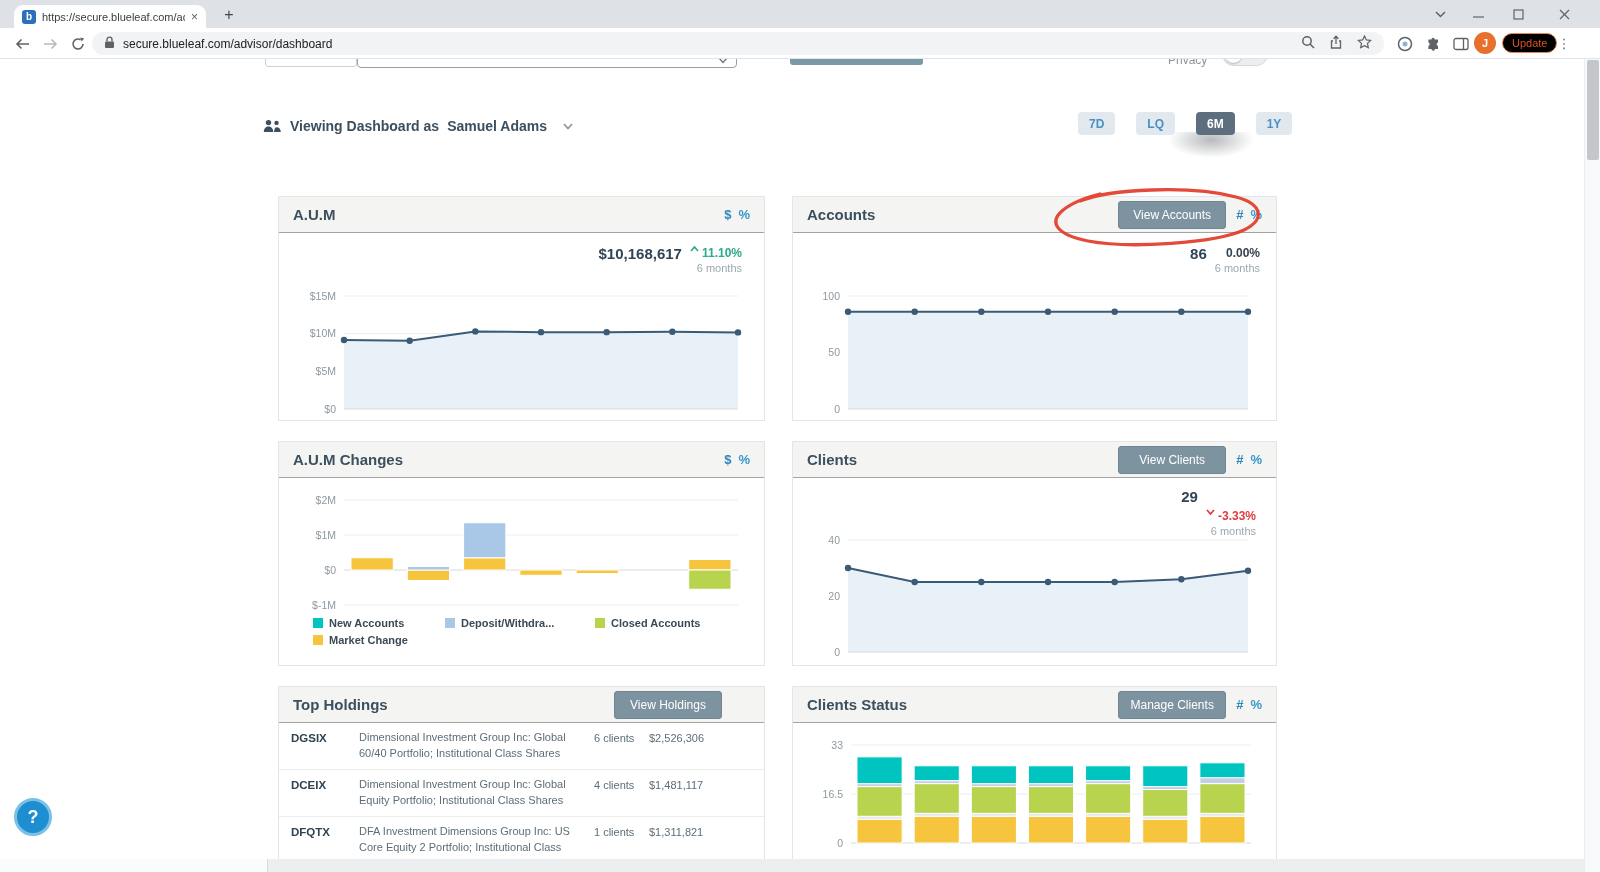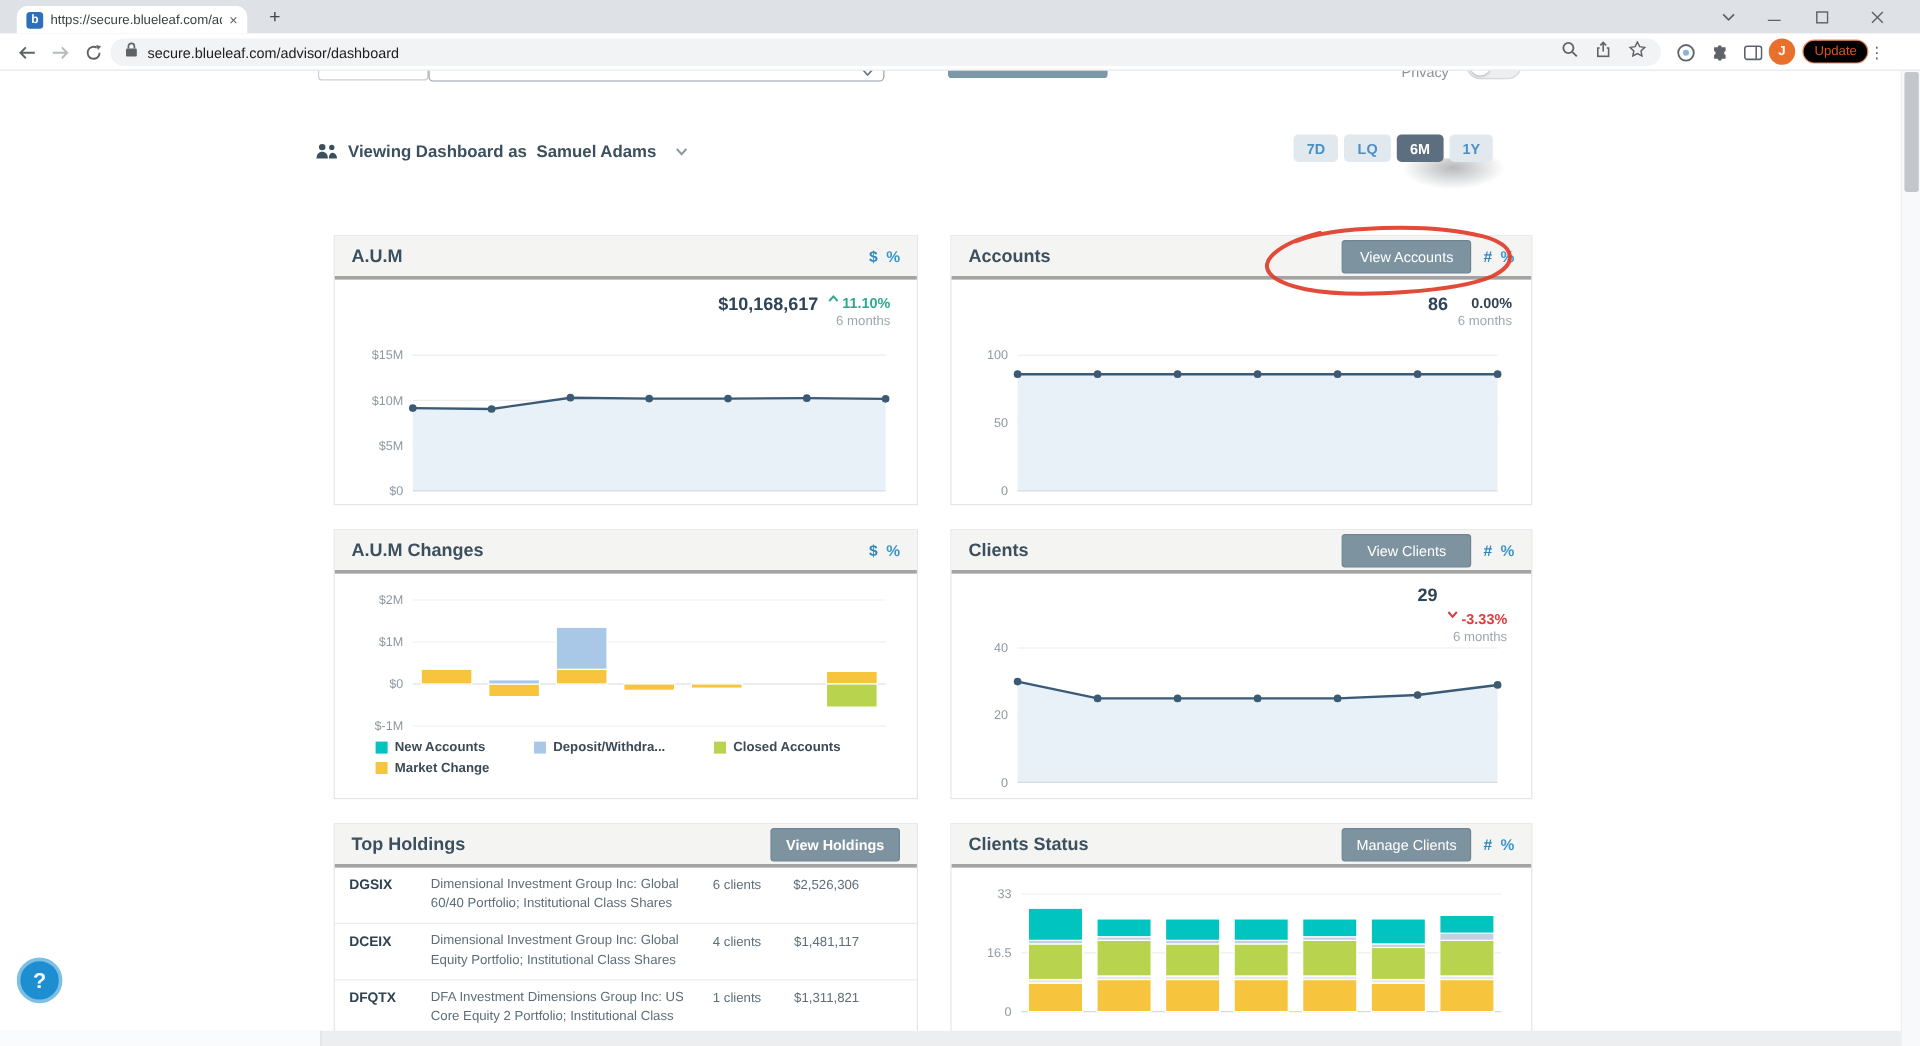--- a/index.html
+++ b/index.html
@@ -33,36 +33,36 @@
   .cut-search{position:absolute;left:357px;top:-24px;width:380px;height:33px;background:#fff;border:1px solid #97a1a9;border-radius:4px;display:flex;align-items:flex-end;justify-content:flex-end;padding:0 8px 3px 8px;font-size:11px;color:#7a858d;}
   .cut-btn{position:absolute;left:790px;top:-24px;width:133px;height:30px;background:#7b98a7;border-radius:3px;}
   .cut-privacy{position:absolute;left:1168px;top:-6px;font-size:12px;color:#8b949b;}
   .cut-toggle{position:absolute;left:1222px;top:-16px;width:46px;height:23px;border-radius:12px;background:#eceef0;border:1px solid #d5d8db;}
   .cut-knob{position:absolute;left:2px;top:2px;width:17px;height:17px;border-radius:50%;background:#fff;box-shadow:0 1px 2px rgba(0,0,0,.25);}
 
   .viewing{position:absolute;left:263px;top:57px;height:20px;display:flex;align-items:center;gap:8px;color:#3b4f5e;font-size:14px;font-weight:bold;}
   .viewing .caret{margin-left:8px;display:flex;}
 
   .range-shadow{position:absolute;left:1168px;top:73px;width:86px;height:26px;background:radial-gradient(ellipse at 50% 30%,rgba(95,100,105,.45),rgba(95,100,105,0) 70%);z-index:1;}
-  .ranges{position:absolute;left:1078px;top:53px;display:flex;gap:5px;z-index:2;}
+  .ranges{position:absolute;left:1078px;top:53px;display:flex;gap:21px;z-index:2;}
   .range{height:23px;padding:0 11px;border-radius:4px;background:#e2e9ee;color:#4a90c4;font-weight:bold;font-size:12px;display:flex;align-items:center;}
   .range.active{background:#5d6f7e;color:#fff;}
 
   .card{position:absolute;background:#fff;border:1px solid #e3e6e8;}
   #card-aum{left:278px;top:137px;width:487px;height:225px;}
   #card-accounts{left:792px;top:137px;width:485px;height:225px;}
   #card-aumchanges{left:278px;top:382px;width:487px;height:225px;}
   #card-clients{left:792px;top:382px;width:485px;height:225px;}
   #card-holdings{left:278px;top:627px;width:487px;height:200px;}
   #card-status{left:792px;top:627px;width:485px;height:200px;}
 
-  .card-head{height:36px;background:#f4f5f2;border-bottom:3px solid #a3a3a3;display:flex;align-items:center;padding:0 14px;gap:10px;}
+  .card-head{height:36px;background:#f4f5f2;border-bottom:1px solid #a3a3a3;display:flex;align-items:center;padding:0 14px;gap:10px;}
   .card-title{font-size:15px;font-weight:bold;color:#3b4f5e;margin-right:auto;}
   .card-btn{width:108px;height:28px;background:#7e93a0;color:#fff;border:1px solid #6f8593;border-radius:3px;font-size:12px;display:flex;align-items:center;justify-content:center;}
-  #card-holdings .card-btn{margin-right:0;font-weight:bold;}
+  #card-holdings .card-btn{margin-right:28px;}
   .card-links{font-size:13px;font-weight:bold;color:#3a97c9;display:flex;gap:7px;}
   .card-links span:first-child{color:#2f86bd;}
 
   .metric{position:absolute;display:flex;align-items:flex-start;gap:8px;}
   #card-aum .metric{top:48px;right:22px;}
   #card-accounts .metric{top:48px;right:16px;}
   #card-clients .metric{top:46px;right:20px;}
   .metric-value{font-size:15px;font-weight:bold;color:#2f4456;}
   .chg{display:flex;flex-direction:column;align-items:flex-end;margin-top:1px;}
   .chg-row{display:flex;align-items:flex-start;gap:3px;font-size:12px;font-weight:bold;}
@@ -76,21 +76,21 @@
 
   .legend{position:absolute;left:34px;top:172px;display:grid;grid-template-columns:132px 150px 150px;grid-auto-rows:17px;}
   .legend-item{display:flex;align-items:center;gap:6px;font-size:11px;font-weight:bold;color:#3b4a55;}
   .swatch{width:10px;height:10px;flex:0 0 auto;}
 
   .h-rows{position:absolute;top:36px;left:0;right:0;}
   .h-row{display:flex;padding:7px 48px 7px 12px;border-bottom:1px solid #ebeded;font-size:11px;color:#5d6e79;}
   .h-ticker{width:68px;font-weight:bold;color:#2f4250;font-size:11.5px;padding-top:2px;}
   .h-desc{width:235px;line-height:1.45;}
   .h-clients{width:55px;padding-top:2px;}
-  .h-amount{flex:1;text-align:right;padding-top:2px;}
+  .h-amount{flex:1;padding-top:2px;}
 
   .annotation{position:absolute;left:1040px;top:122px;z-index:20;pointer-events:none;}
 
   .help{position:absolute;left:14px;top:739px;width:38px;height:38px;border-radius:50%;background:#1d8ecf;border:3px solid #7cc0e5;color:#fff;font-size:18px;font-weight:bold;display:flex;align-items:center;justify-content:center;z-index:40;}
 
   .vscroll{position:absolute;top:59px;right:0;width:16px;height:813px;background:#f8f9fa;border-left:1px solid #ebedef;z-index:45;}
   .vthumb{position:absolute;top:1px;left:2px;width:12px;height:100px;background:#c3c7cb;border-radius:2px;}
   .hscroll{position:absolute;left:0;top:859px;width:1584px;height:13px;background:#eceef0;z-index:44;}
   .hthumb{position:absolute;left:0;top:0;width:268px;height:13px;background:#fafbfc;border-right:1px solid #d8dadc;}
 </style>

